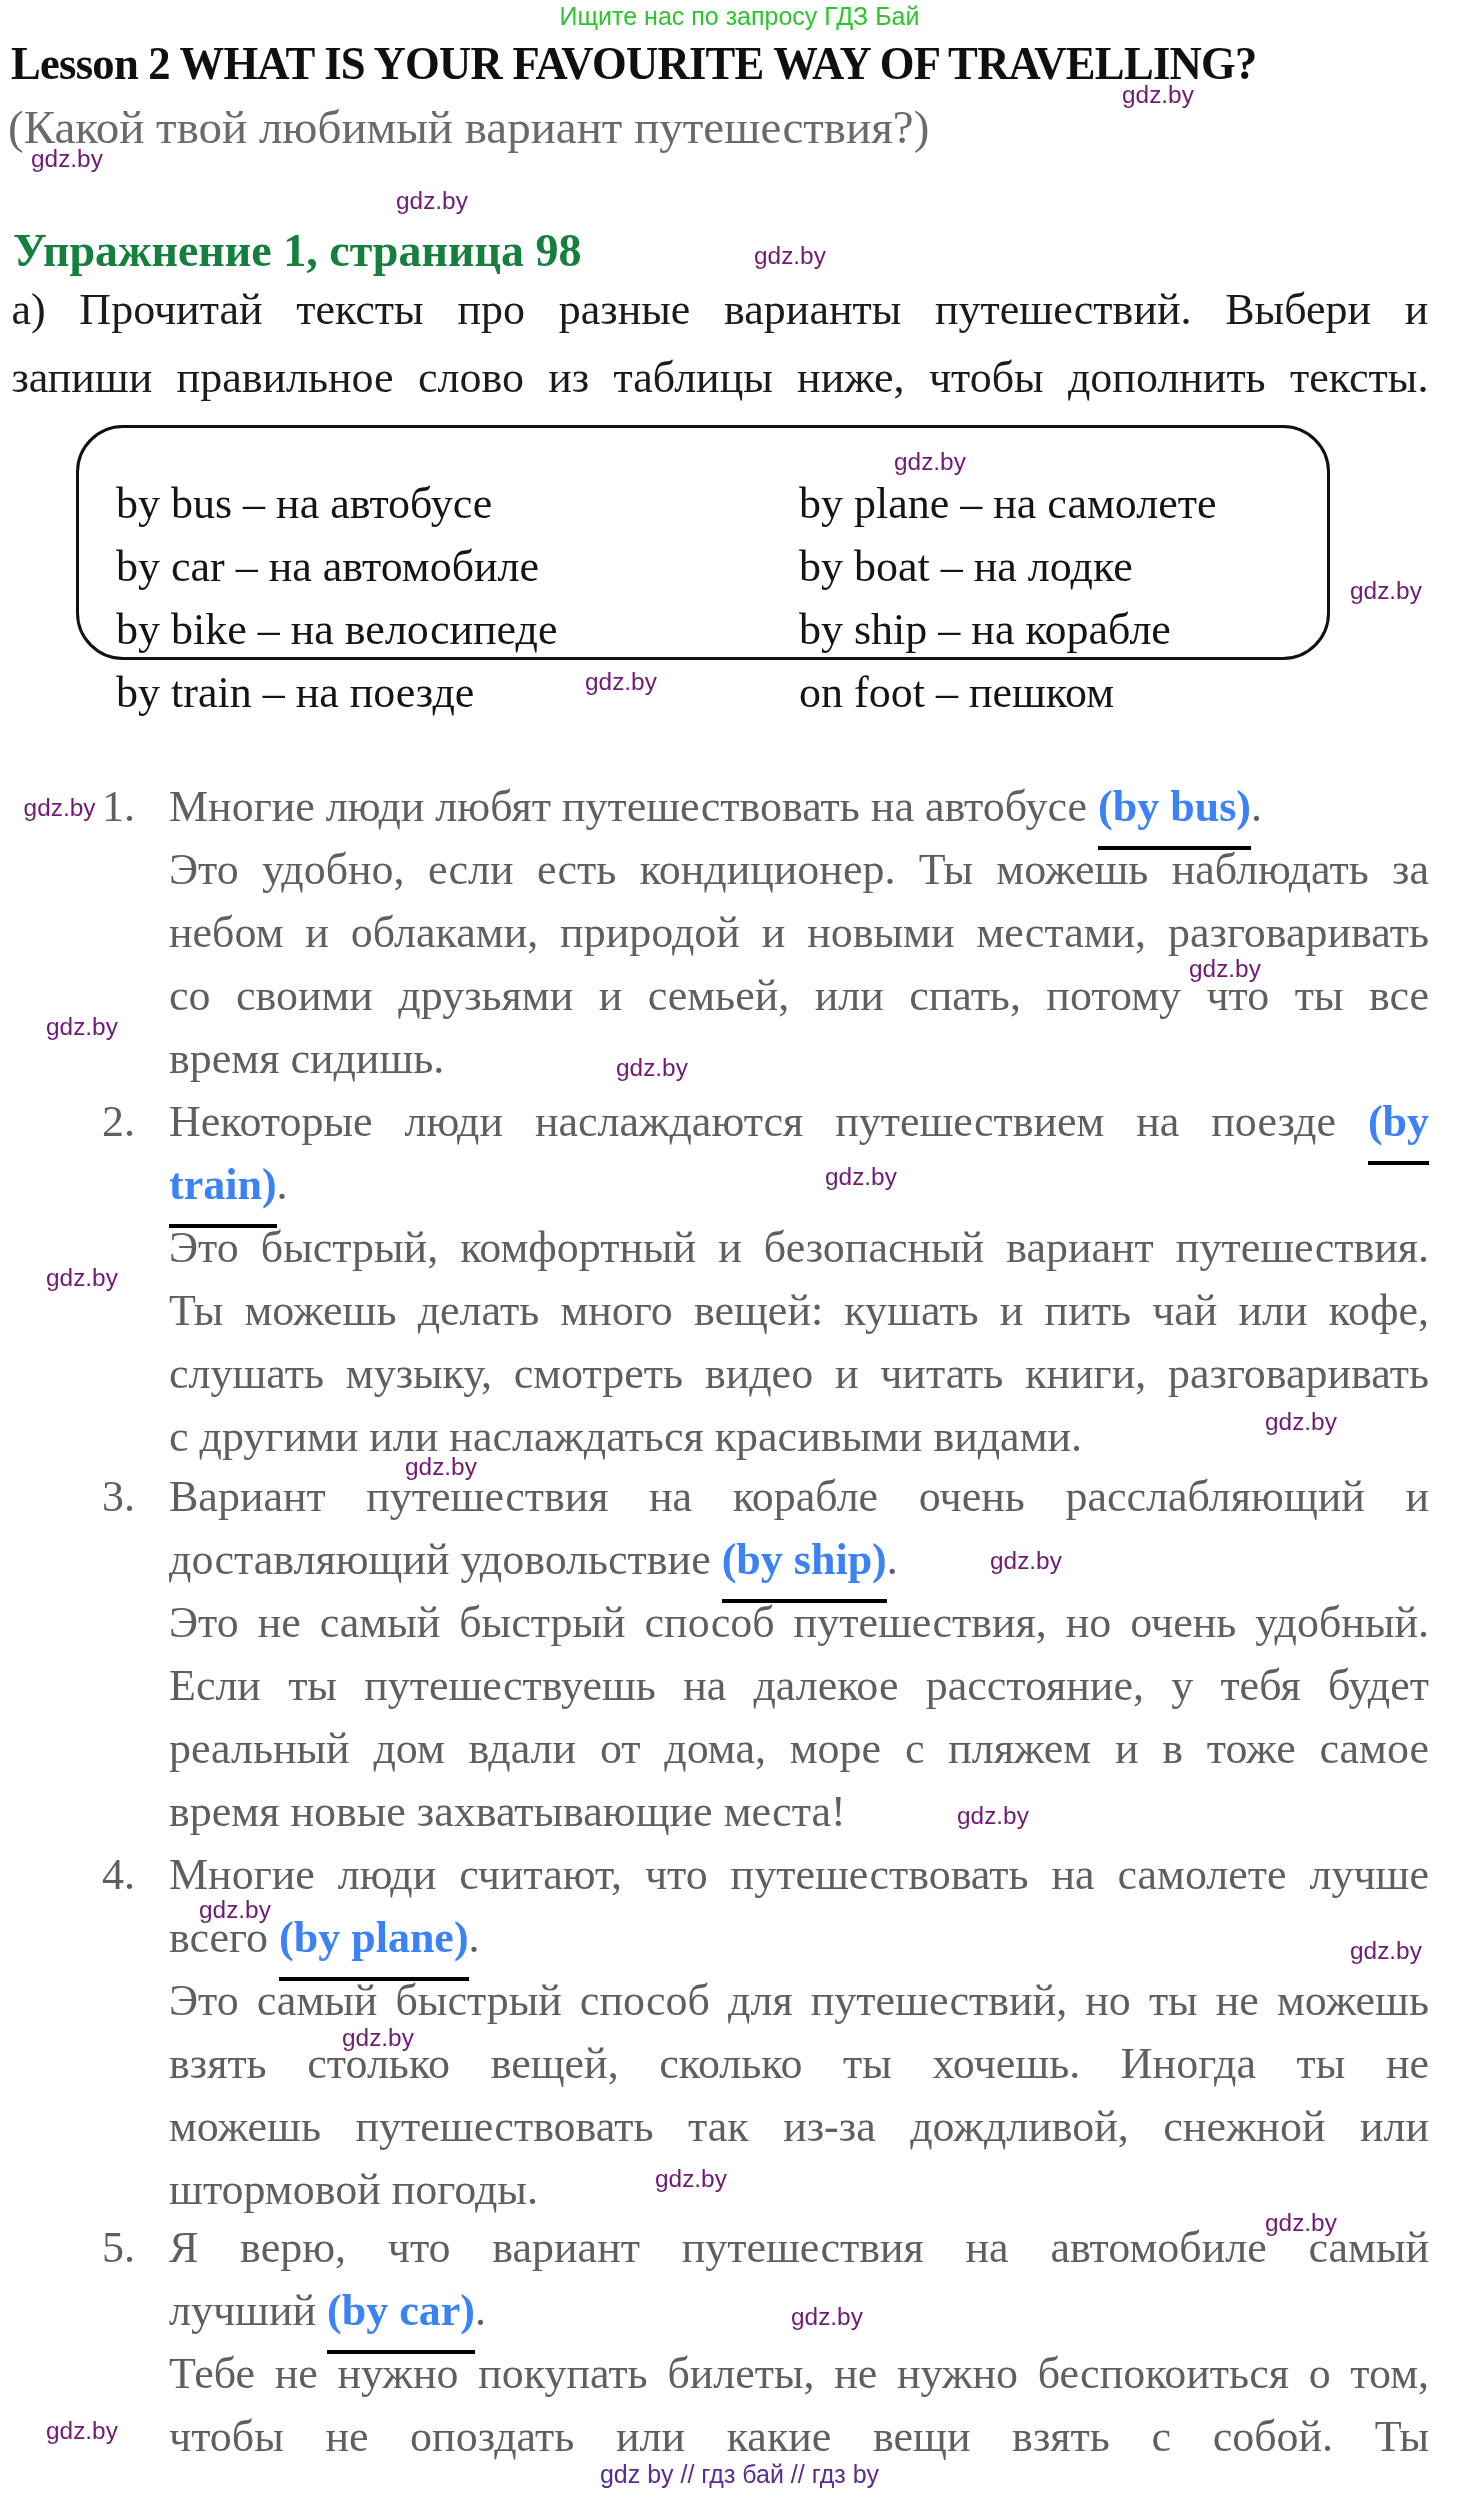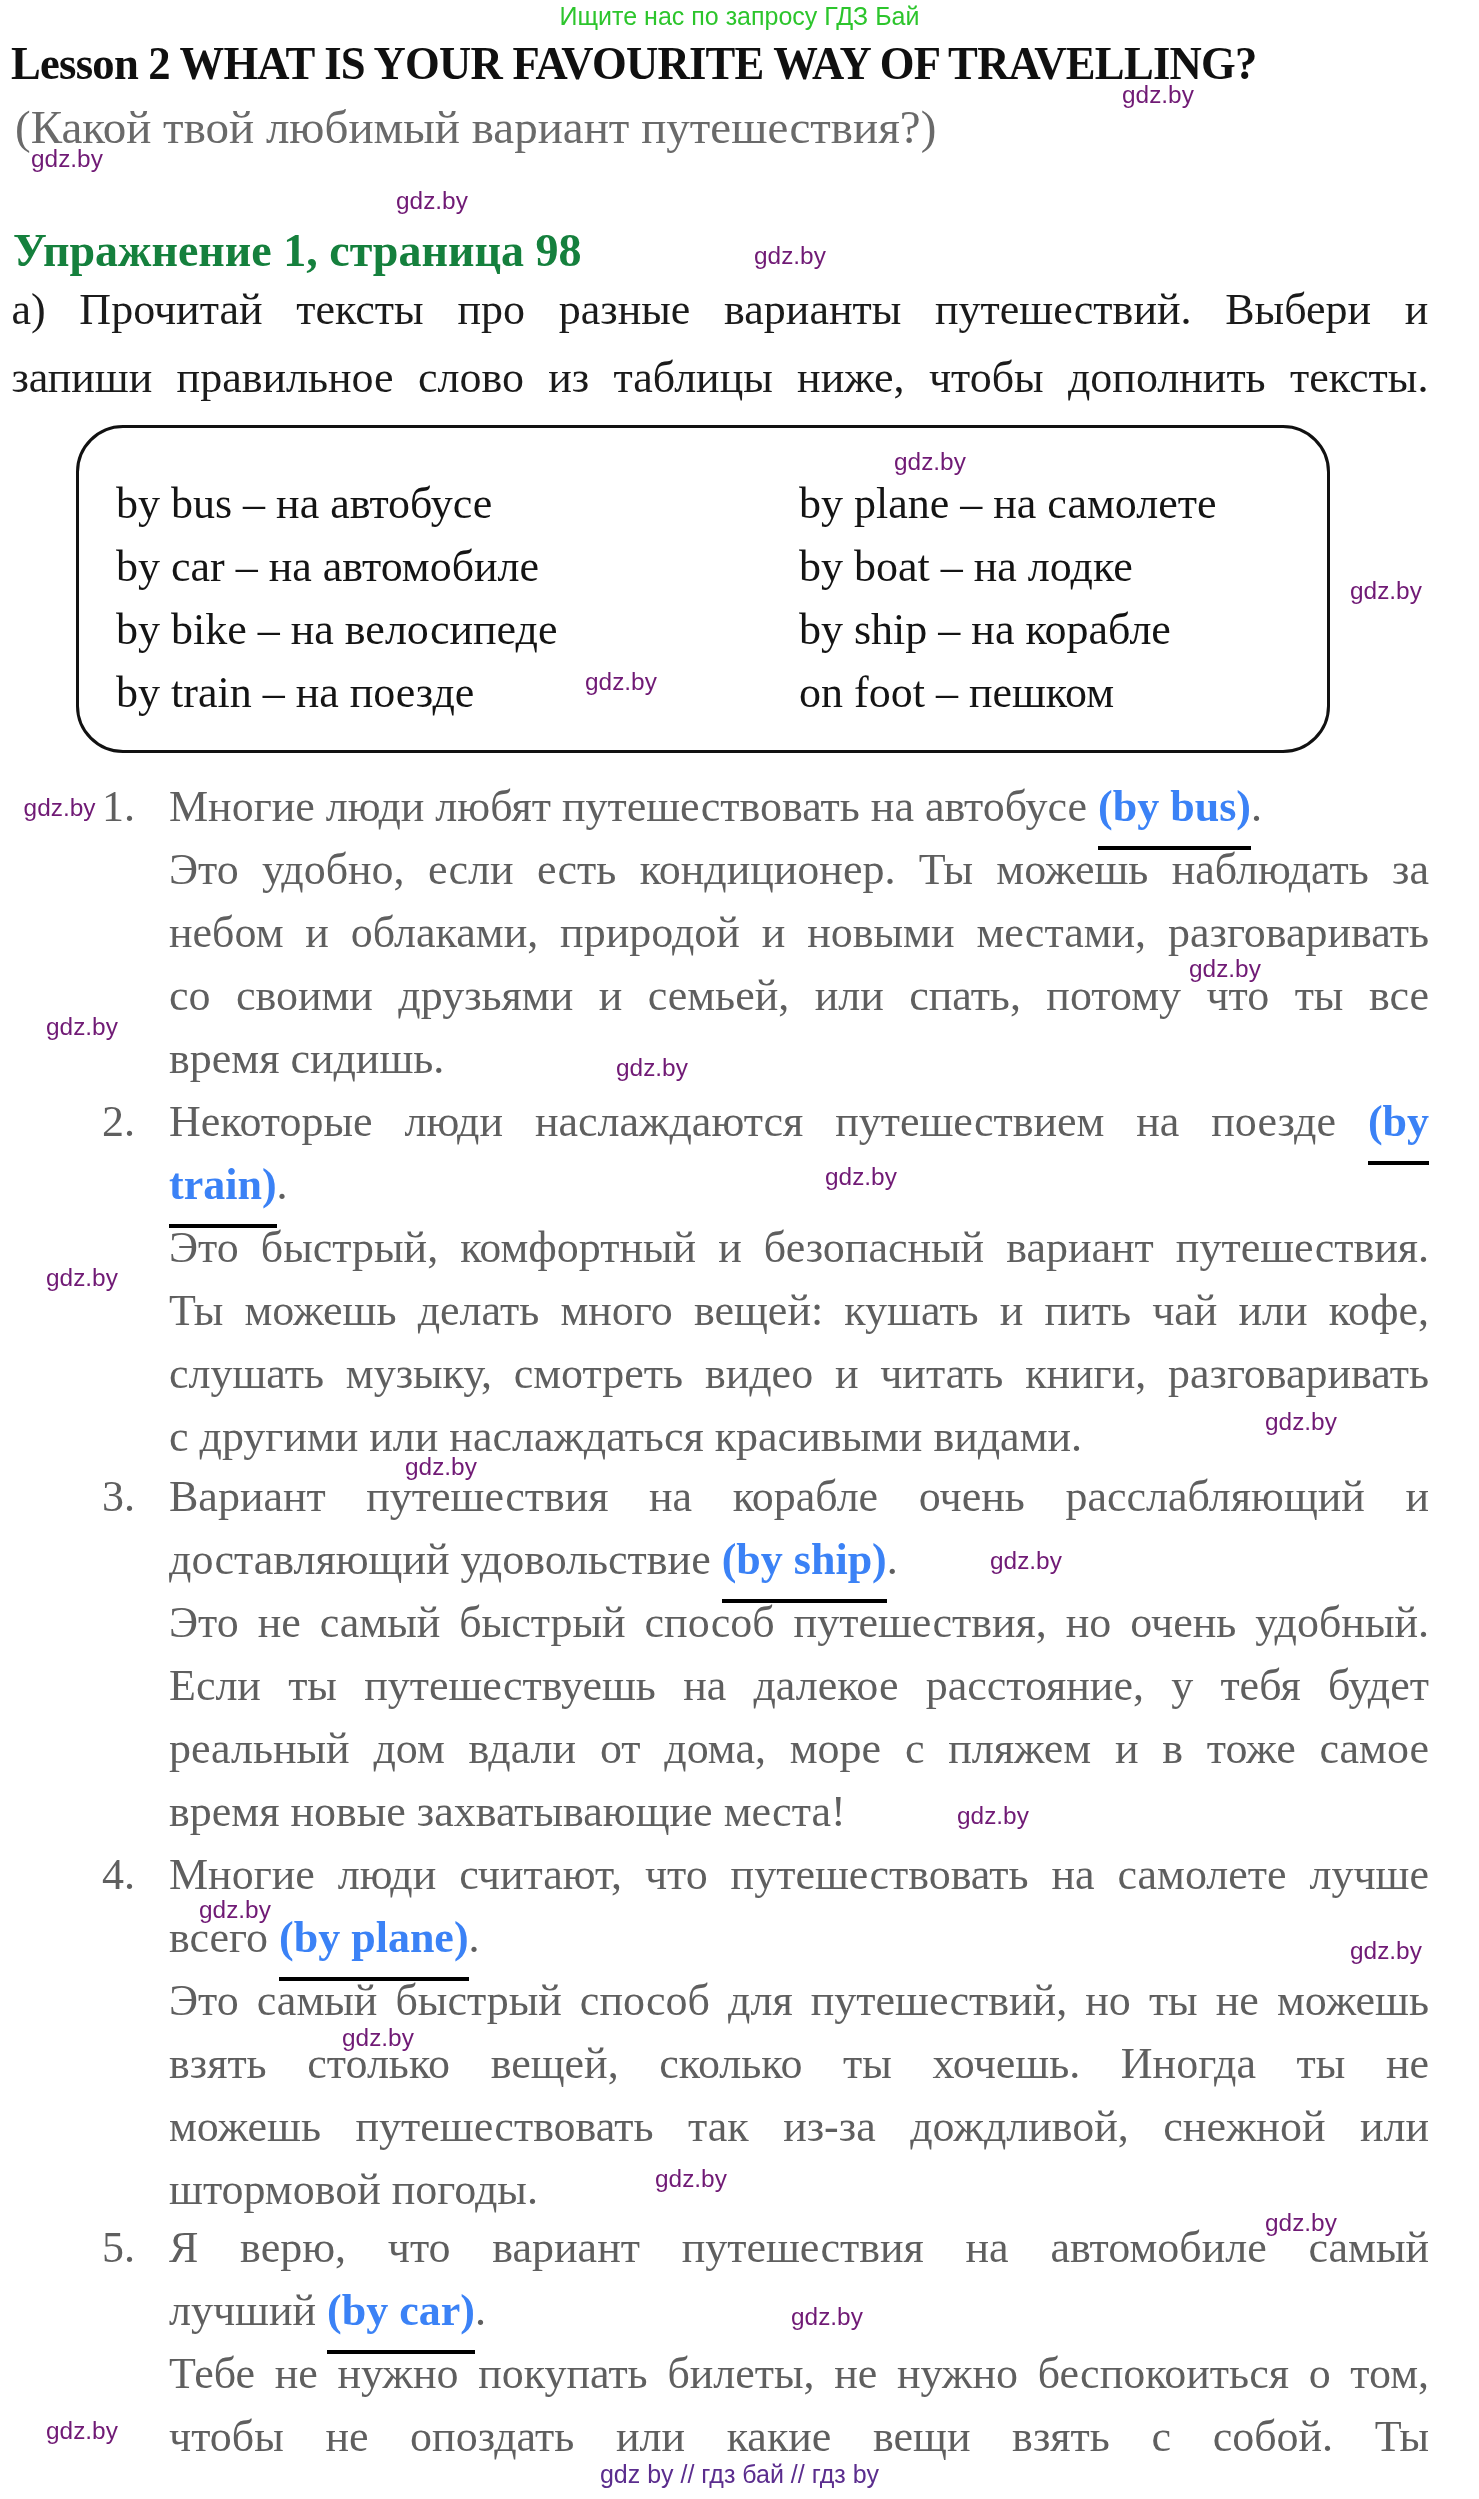--- a/index.html
+++ b/index.html
@@ -13,34 +13,34 @@
     font-family:"Liberation Sans", sans-serif;font-size:25px;line-height:29px;
     color:#2cc52c;
   }
   .title{
     top:34px;left:11.4px;width:1529px;
     font-size:47px;line-height:59px;font-weight:700;color:#101010;
     letter-spacing:-0.8px;transform:scaleX(0.95);transform-origin:left top;
     white-space:nowrap;
   }
   .subtitle{
-    top:98px;left:15px;width:1431px;
+    top:98px;left:8px;width:1431px;
     font-size:47px;line-height:59px;color:#6a6a6a;white-space:nowrap;
   }
   .exercise-heading{
     top:224px;left:13px;width:1138px;
     font-size:46px;line-height:54px;font-weight:700;color:#15803d;white-space:nowrap;
   }
   .task{
     top:276px;left:11.4px;width:1417px;
     font-size:44px;line-height:68px;color:#1b1b1b;
   }
   .task .tline{text-align:justify;text-align-last:justify;}
   .word-box{
-    top:425px;left:76px;width:1254px;height:328px;
+    top:425px;left:76px;width:1254px;height:235px;
     border:3.3px solid #111;border-radius:47px;box-sizing:border-box;
   }
   .word-col{position:absolute;top:44px;font-size:44px;line-height:63px;color:#141414;white-space:nowrap;}
   .word-col.left{left:37px;}
   .word-col.right{left:720px;}
   .item{position:absolute;left:0;width:1479px;}
   .item-num{
     position:absolute;left:102px;top:0;
     font-size:44px;line-height:63px;color:#5f5f5f;
   }

